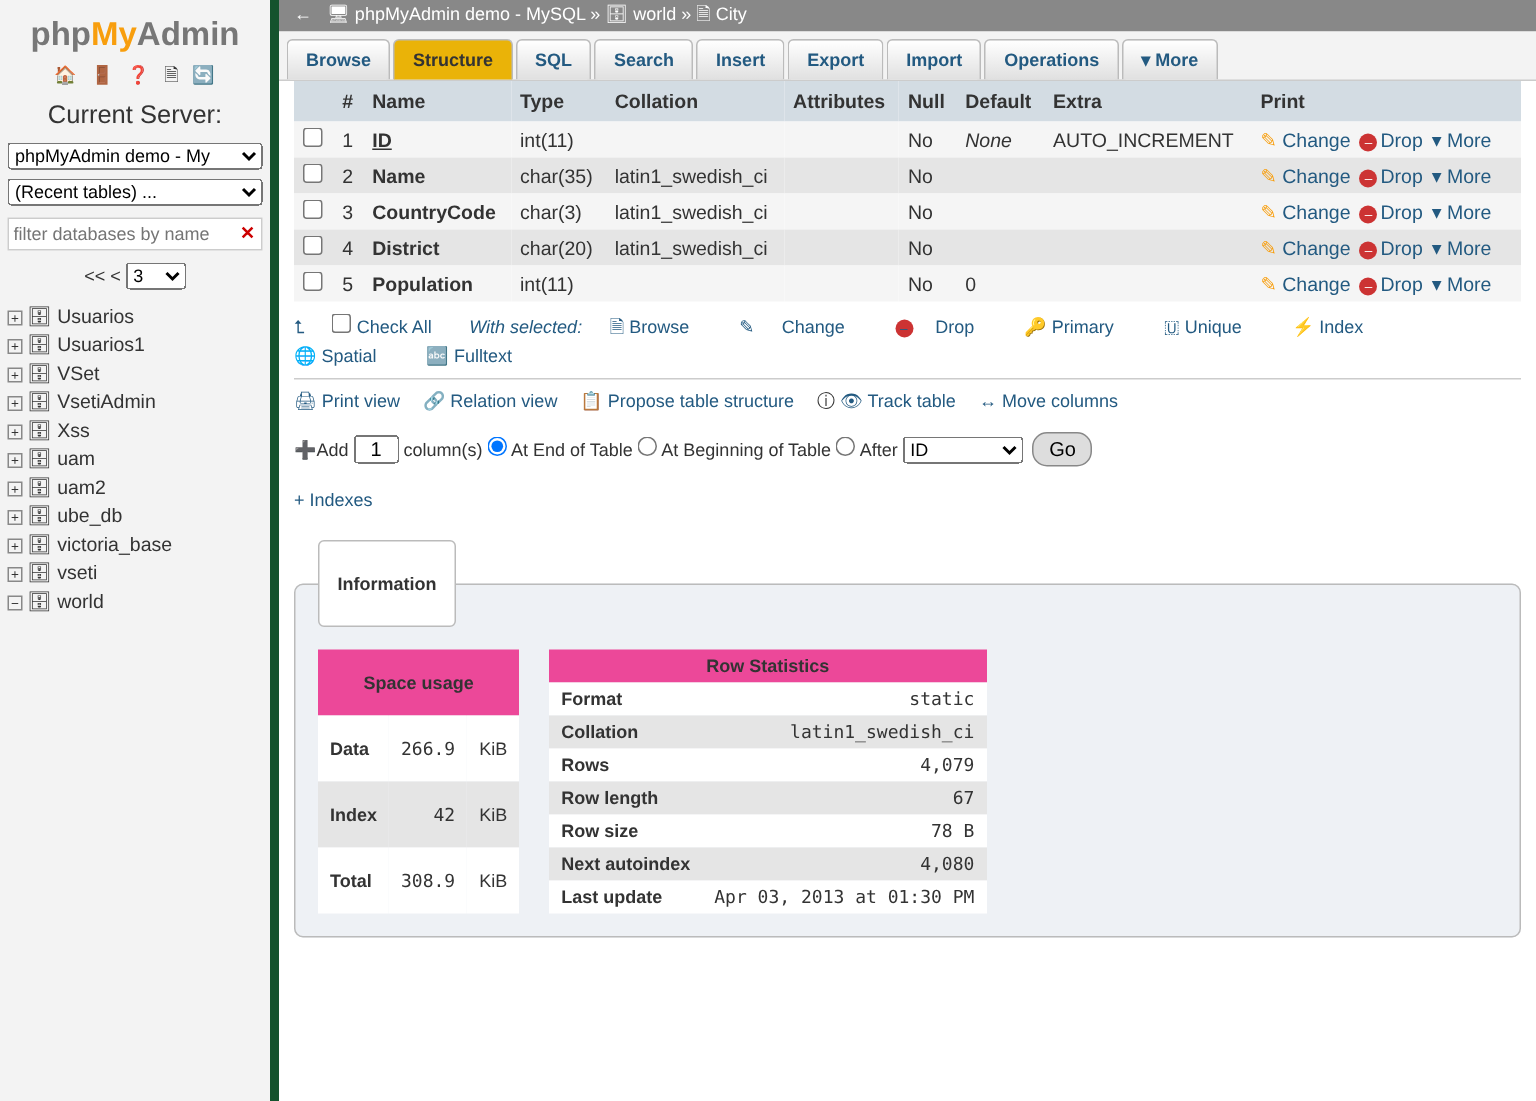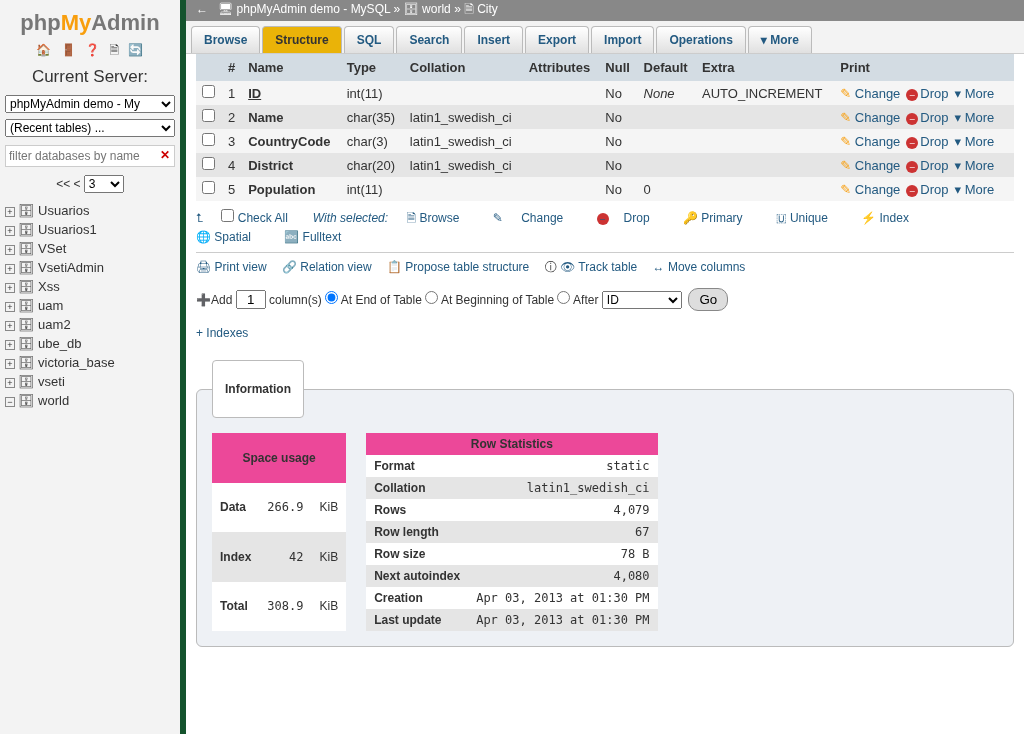--- a/index.html
+++ b/index.html
@@ -288,24 +288,20 @@
                 </tr>
                 <tr>
                   <td class="k">Row size</td>
                   <td class="v">78 B</td>
                 </tr>
                 <tr>
                   <td class="k">Next autoindex</td>
                   <td class="v">4,080</td>
                 </tr>
                 <tr>
-                  <td class="k">Creation</td>
-                  <td class="v">Apr 03, 2013 at 01:30 PM</td>
-                </tr>
-                <tr>
                   <td class="k">Last update</td>
                   <td class="v">Apr 03, 2013 at 01:30 PM</td>
                 </tr>
               </tbody>
           </table>
         </div>
       </fieldset>
     </div>
   </div>
 </div>

